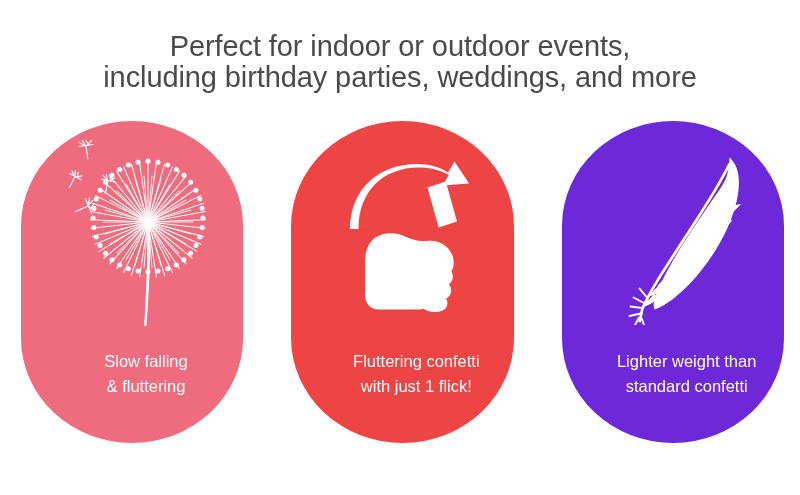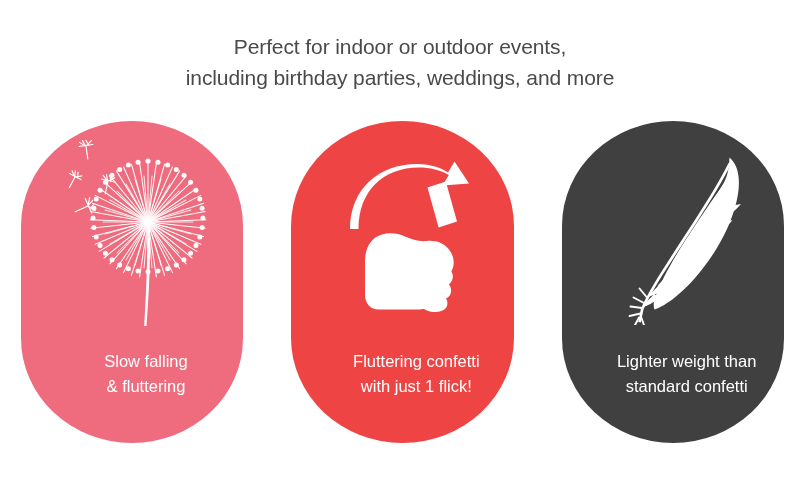--- a/index.html
+++ b/index.html
@@ -23,21 +23,21 @@
   }
 
   
   .headline {
     position: absolute;
     left: 0;
     top: 31px;
     width: 800px;
     text-align: center;
     color: #4a4a4a;
-    font-size: 21px;
+    font-size: 29px;
     line-height: 31px;
     font-weight: 400;
     letter-spacing: -0.1px;
     white-space: pre-line;
   }
 
   
   .cards {
     position: absolute;
     left: 21px;
@@ -51,21 +51,21 @@
   .card {
     position: relative;
     width: 250px;
     height: 322px;
     border-radius: 125px / 118px;
     overflow: hidden;
   }
 
   .card-pink   { background: #ee6c7e; }
   .card-purple { background: #ef4444; }
-  .card-green  { background: #404040; }
+  .card-green  { background: #6d28d9; }
 
   .card-icon {
     position: absolute;
     left: 0;
     top: 0;
     width: 250px;
     height: 228px;
     display: flex;
     align-items: center;
     justify-content: center;

